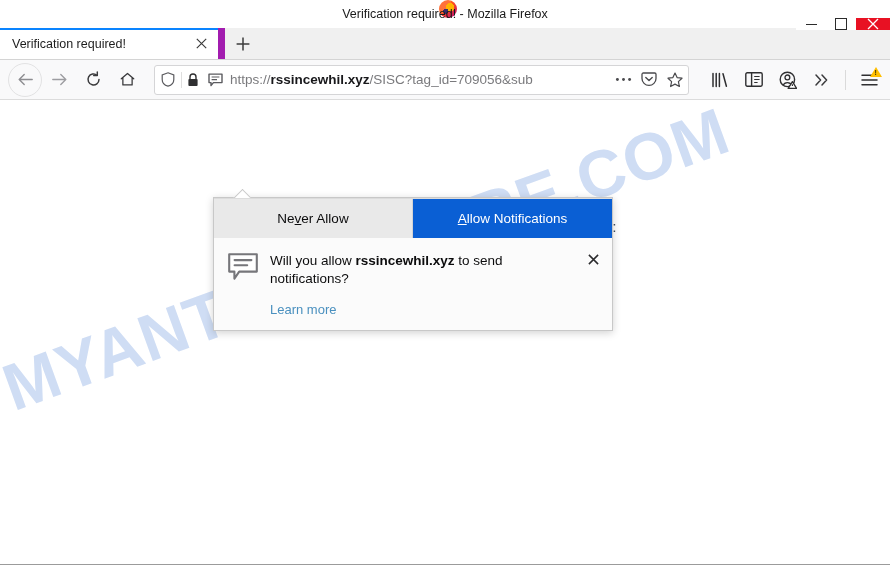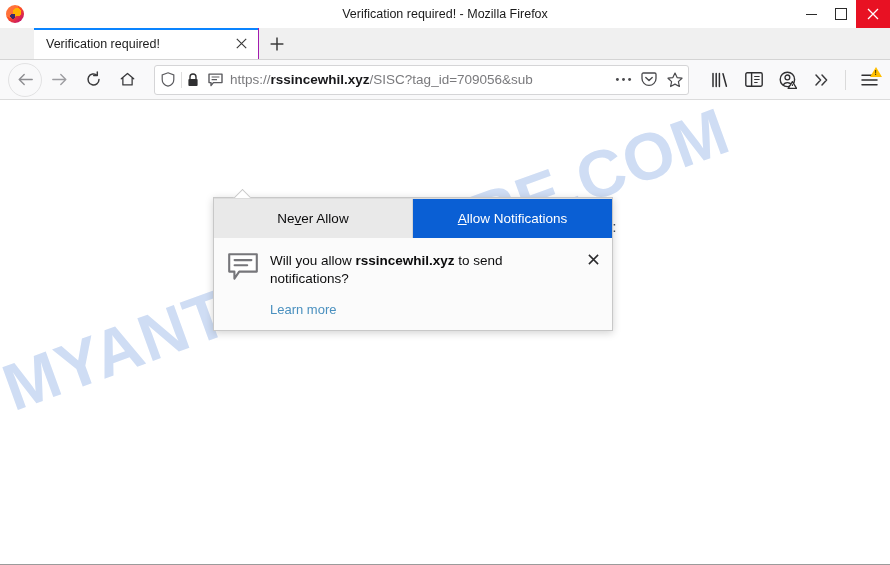--- a/index.html
+++ b/index.html
@@ -25,20 +25,21 @@
     overflow: hidden;
   }
 
   
   #titlebar {
     position: relative;
     height: 28px;
     background: #ffffff;
     display: flex;
     align-items: center;
+    flex-direction: column;
   }
   #ff-logo {
     width: 18px; height: 18px;
     margin-left: 6px;
     border-radius: 50%;
     background:
       radial-gradient(circle at 38% 62%, #3b2b6b 0 16%, rgba(59,43,107,0) 17%),
       radial-gradient(circle at 62% 40%, #ffb300 0 26%, rgba(255,179,0,0) 27%),
       radial-gradient(circle at 30% 30%, #ff7139 0 42%, rgba(255,113,57,0) 43%),
       linear-gradient(140deg, #ff9500 0%, #ff4f1f 45%, #b5007f 100%);
@@ -89,22 +90,21 @@
     border-bottom: 1px solid #d4d4d4;
   }
   #tab-active {
     position: relative;
     width: 225px;
     height: 31px;
     background: #ffffff;
     display: flex;
     align-items: center;
     box-sizing: border-box;
-    border-right: 1px solid #a21caf;
-    margin-left: 34px;
+    border-right: 7px solid #a21caf;
   }
   #tab-active::before {
     content: "";
     position: absolute;
     top: 0; left: 0; right: 0;
     height: 2px;
     background: #0a84ff;
   }
   #tab-label {
     font-size: 12.5px;

